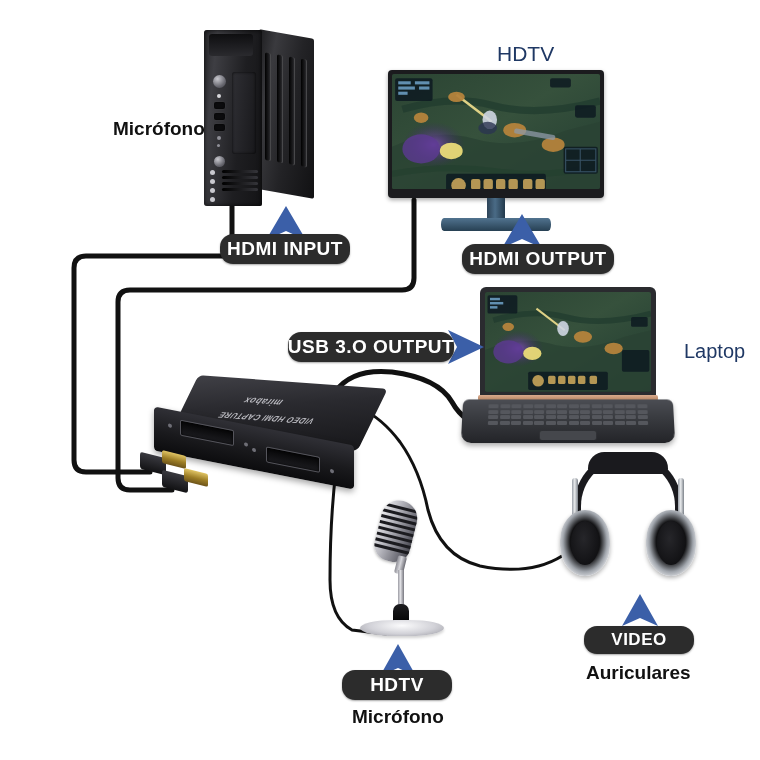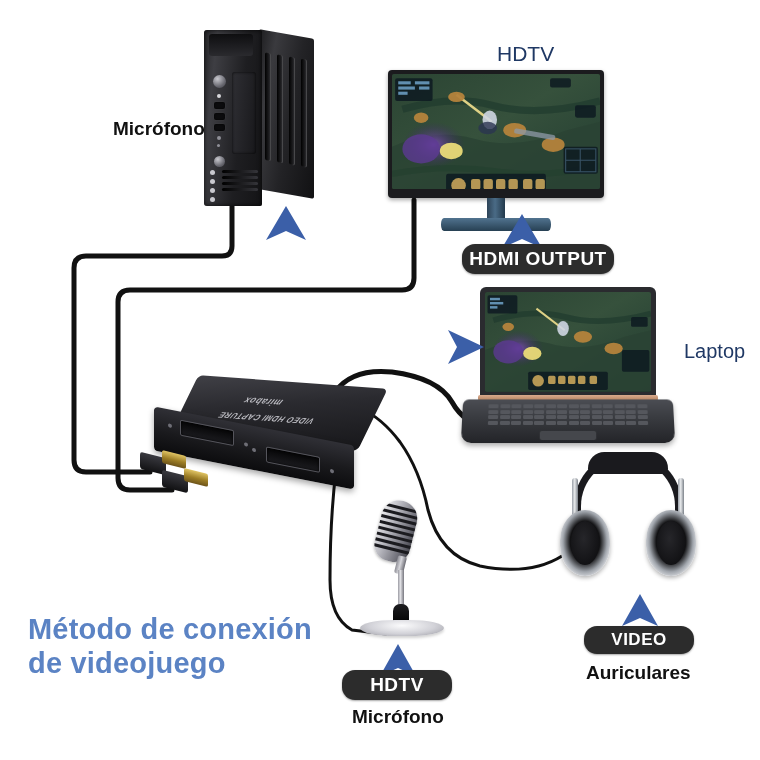--- a/index.html
+++ b/index.html
@@ -687,36 +687,38 @@
   </svg>
 
   <svg class="arrow" style="left:378px;top:644px;width:40px;height:34px;" viewBox="0 0 40 34">
     <path d="M20,0 L38,32 L20,24 L2,32 Z" fill="#3b5fa8"></path>
   </svg>
 
   <svg class="arrow" style="left:620px;top:594px;width:40px;height:34px;" viewBox="0 0 40 34">
     <path d="M20,0 L38,32 L20,24 L2,32 Z" fill="#3b5fa8"></path>
   </svg>
 
+  <div class="pill" style="left:220px;top:234px;width:130px;height:30px;font-size:19px;">
+    <span>HDMI  INPUT</span>
+  </div>
 
   <div class="pill" style="left:462px;top:244px;width:152px;height:30px;font-size:19px;">
     <span>HDMI  OUTPUT</span>
   </div>
 
+  <div class="pill" style="left:288px;top:332px;width:166px;height:30px;font-size:19px;">
+    <span>USB 3.O OUTPUT</span>
+  </div>
 
   <div class="pill" style="left:342px;top:670px;width:110px;height:30px;font-size:19px;">
     <span>HDTV</span>
   </div>
 
   <div class="pill" style="left:584px;top:626px;width:110px;height:28px;font-size:17px;">
     <span>VIDEO</span>
   </div>
 
   <div class="txt txt-dark" style="left:352px;top:706px;font-size:19px;">Micrófono</div>
 
   <div class="txt txt-dark" style="left:586px;top:662px;font-size:19px;">Auriculares</div>
 
-  <div class="title" style="left:28px;top:612px;">
-    <div>Método de conexión</div>
-    <div>de videojuego</div>
-  </div>
 
 </div>
 
 </body></html>

